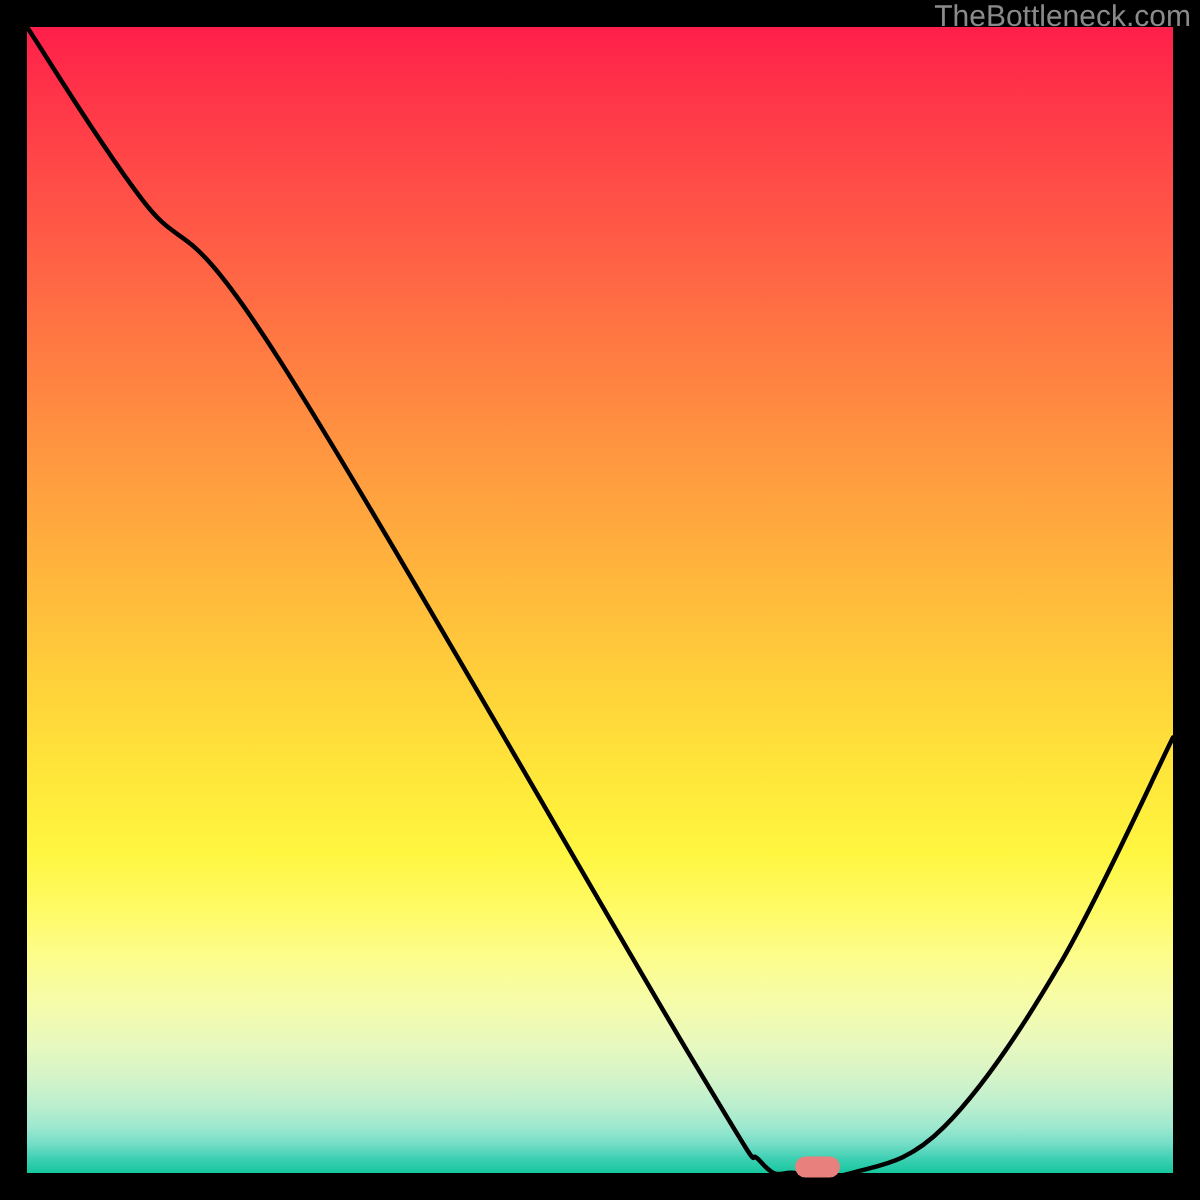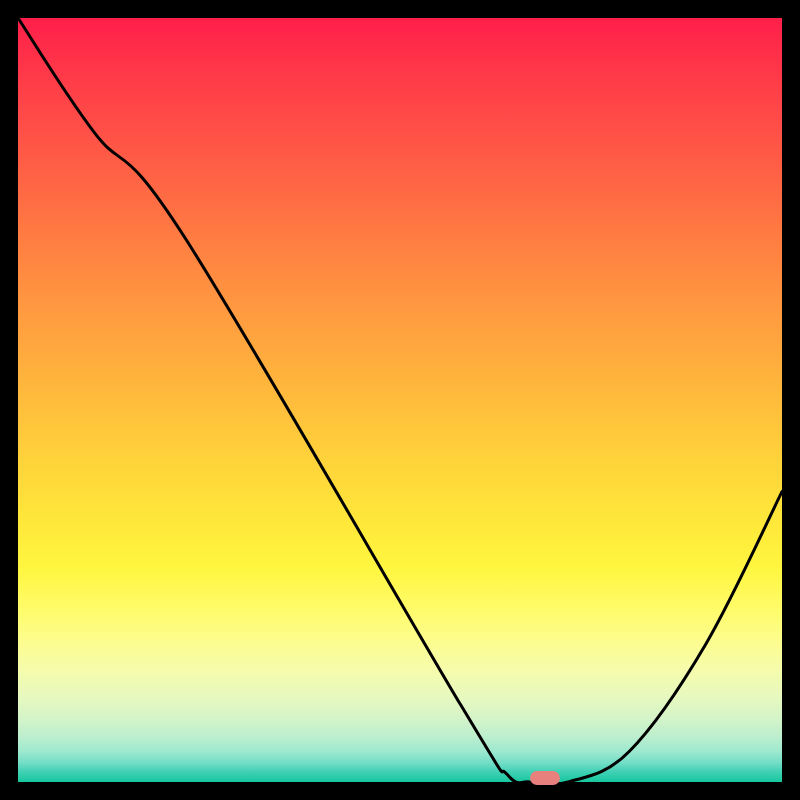--- a/index.html
+++ b/index.html
@@ -79,13 +79,14 @@
 
   <div class="plot-area">
 
     <svg class="curve" viewBox="0 0 764 764" preserveAspectRatio="none">
       <path d="M 0 0 C 13.752 20.628000000000004 46.1456 74.71920000000001 76.4 114.60000000000002 C 106.65440000000001 154.48080000000004 102.07040000000003 118.42000000000006 168.08 221.56000000000006 C 234.0896 324.70000000000005 385.36159999999995 591.336 443.11999999999995 687.6 C 500.87839999999994 783.864 476.58320000000003 742.6080000000001 488.96000000000004 756.36 C 501.33680000000004 770.112 500.87840000000006 762.6248 511.88000000000005 764 C 522.8816 765.3752 532.2023999999999 769.5008 550.0799999999999 764 C 567.9576 758.4992 586.4464 758.1936000000001 611.2 733.44 C 635.9536 708.6864 660.096 673.2368 687.6 626.48 C 715.104 579.7232 750.248 501.184 764 473.68" fill="none" stroke="#000" stroke-width="3" stroke-linejoin="round" stroke-linecap="round" id="curve-path"></path>
     </svg>
 
     <div class="marker" id="marker" style="left: 527.16px; top: 760.18px; background: rgb(232, 129, 126);"></div>
   </div>
 
+  <div class="watermark">TheBottleneck.com</div>
 </div>
 
 </body></html>

